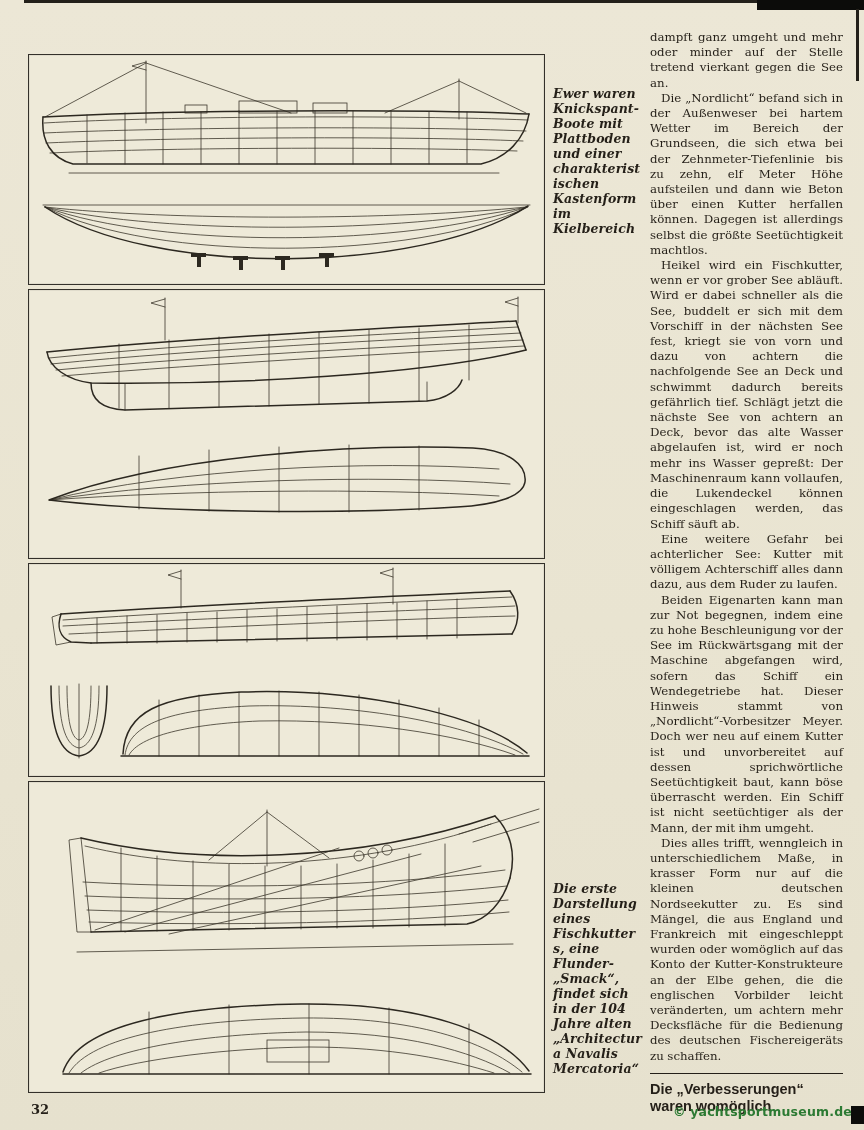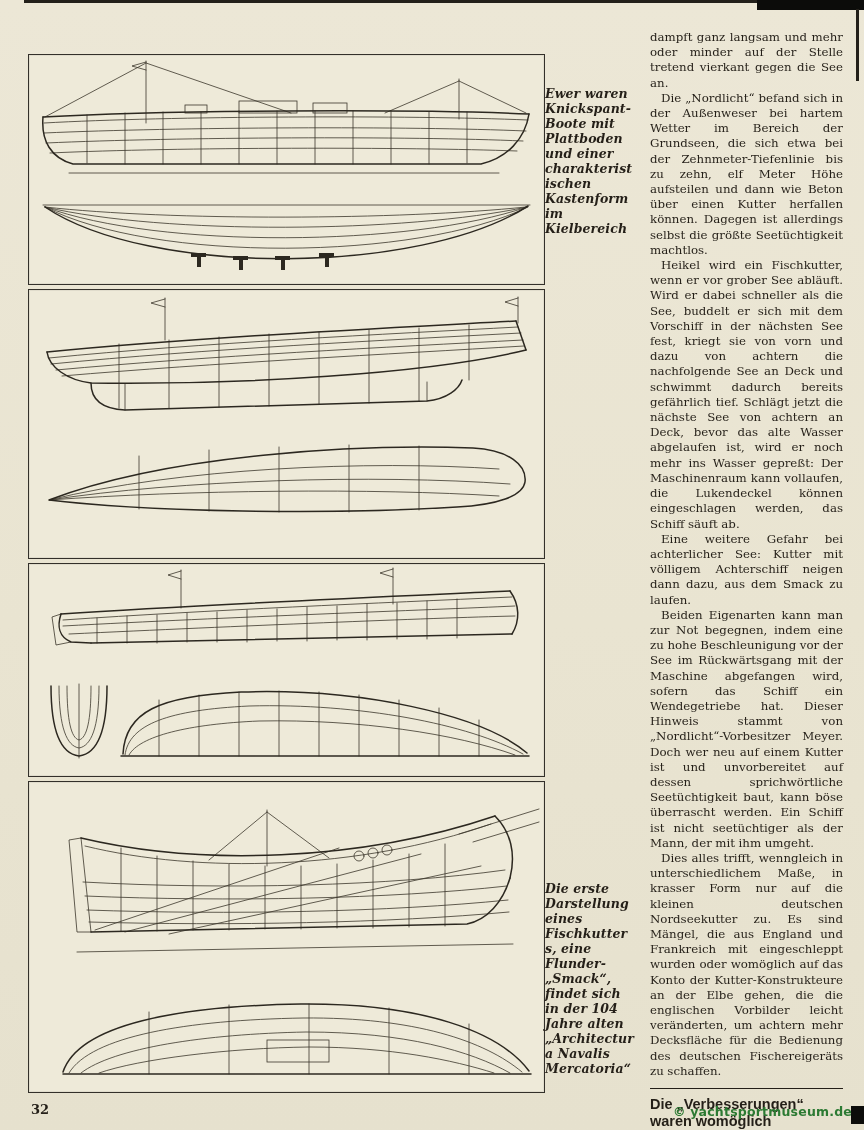--- a/index.html
+++ b/index.html
@@ -20,21 +20,21 @@
 
   
   .figures-col { position:absolute; left:28px; top:54px; width:614px; }
   .figure-row { display:flex; align-items:flex-start; margin-bottom:4px; }
   .figure-box {
     flex:none; width:517px; border:1.4px solid #33302a;
     background:#eeead9; box-shadow:0 0 0 1px rgba(70,64,50,.08) inset;
   }
   .figure-box svg { display:block; width:100%; height:auto; }
   .caption {
-    width:89px; margin-left:0; font-style:italic; font-weight:bold;
+    width:89px; margin-left:8px; font-style:italic; font-weight:bold;
     font-size:12.5px; line-height:15px; color:#241f18; letter-spacing:.1px;
     overflow-wrap:break-word; hyphens:auto;
   }
   .cap-offset-1 { padding-top:32px; }
   .cap-offset-2 { padding-top:13px; }
   .cap-offset-3 { padding-top:13px; }
   .cap-offset-4 { padding-top:100px; }
 
   .ln { stroke:#3b362b; stroke-width:.8; fill:none; stroke-linecap:round; }
   .hv { stroke:#2c2820; stroke-width:1.5; fill:none; stroke-linecap:round; }
@@ -272,24 +272,24 @@
             <path d="M34,290 C50,242 150,224 272,222 C392,221 470,249 500,289"></path>
           </g>
         </svg>
       </div>
       <div class="caption cap-offset-4">Die erste Darstellung eines Fischkutters, eine Flunder-„Smack“, findet sich in der 104 Jahre alten „Architectura Navalis Mercatoria“</div>
     </div>
 
   </div>
 
   <div class="article" lang="de">
-    <p class="noindent">dampft ganz langsam und mehr oder minder auf der Stelle tretend vierkant gegen die See an.</p>
+    <p class="noindent">dampft ganz umgeht und mehr oder minder auf der Stelle tretend vierkant gegen die See an.</p>
     <p>Die „Nordlicht“ befand sich in der Außenweser bei hartem Wetter im Bereich der Grundseen, die sich etwa bei der Zehnmeter-Tiefenlinie bis zu zehn, elf Meter Höhe aufsteilen und dann wie Beton über einen Kutter herfallen können. Dagegen ist allerdings selbst die größte Seetüchtigkeit machtlos.</p>
     <p>Heikel wird ein Fischkutter, wenn er vor grober See abläuft. Wird er dabei schneller als die See, buddelt er sich mit dem Vorschiff in der nächsten See fest, kriegt sie von vorn und dazu von achtern die nachfolgende See an Deck und schwimmt dadurch bereits gefährlich tief. Schlägt jetzt die nächste See von achtern an Deck, bevor das alte Wasser abgelaufen ist, wird er noch mehr ins Wasser gepreßt: Der Maschinenraum kann vollaufen, die Lukendeckel können eingeschlagen werden, das Schiff säuft ab.</p>
-    <p>Eine weitere Gefahr bei achterlicher See: Kutter mit völligem Achterschiff neigen dann dazu, aus dem Smack zu laufen.</p>
+    <p>Eine weitere Gefahr bei achterlicher See: Kutter mit völligem Achterschiff alles dann dazu, aus dem Ruder zu laufen.</p>
     <p>Beiden Eigenarten kann man zur Not begegnen, indem eine zu hohe Beschleunigung vor der See im Rückwärtsgang mit der Maschine abgefangen wird, sofern das Schiff ein Wendegetriebe hat. Dieser Hinweis stammt von „Nordlicht“-Vorbesitzer Meyer. Doch wer neu auf einem Kutter ist und unvorbereitet auf dessen sprichwörtliche Seetüchtigkeit baut, kann böse überrascht werden. Ein Schiff ist nicht seetüchtiger als der Mann, der mit ihm umgeht.</p>
     <p>Dies alles trifft, wenngleich in unterschiedlichem Maße, in krasser Form nur auf die kleinen deutschen Nordseekutter zu. Es sind Mängel, die aus England und Frankreich mit eingeschleppt wurden oder womöglich auf das Konto der Kutter-Konstrukteure an der Elbe gehen, die die englischen Vorbilder leicht veränderten, um achtern mehr Decksfläche für die Bedienung des deutschen Fischereigeräts zu schaffen.</p>
     <h2 class="subhead">Die „Verbesserungen“ waren womöglich</h2>
 
   </div>
 
   <div class="page-number">32</div>
   <div class="watermark">© yachtsportmuseum.de</div>
 
 </div>

